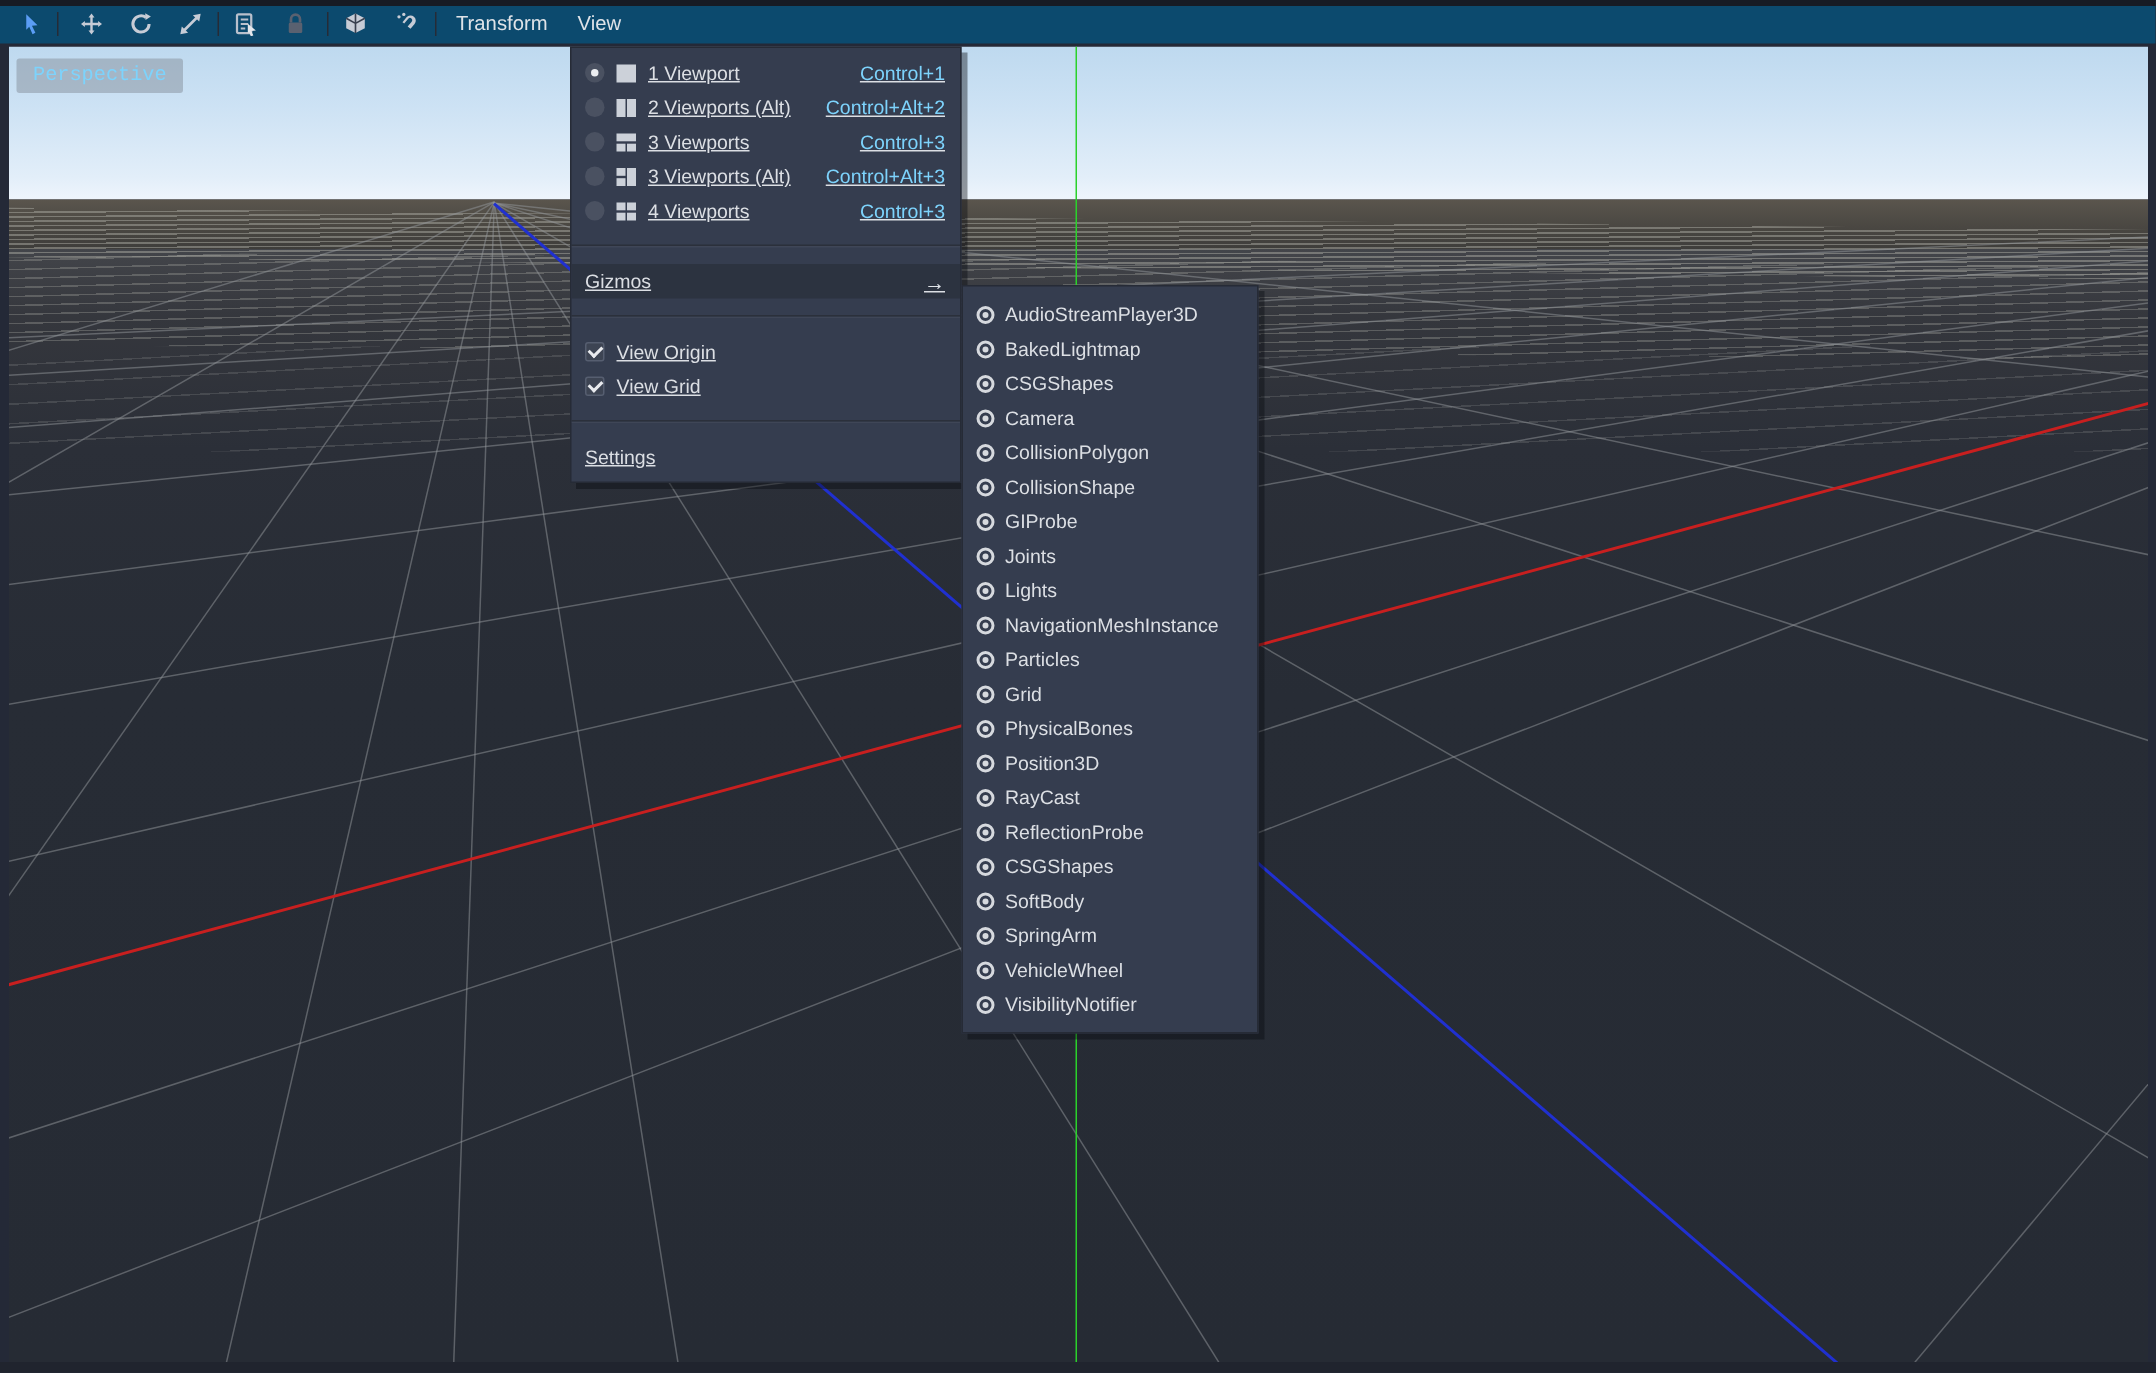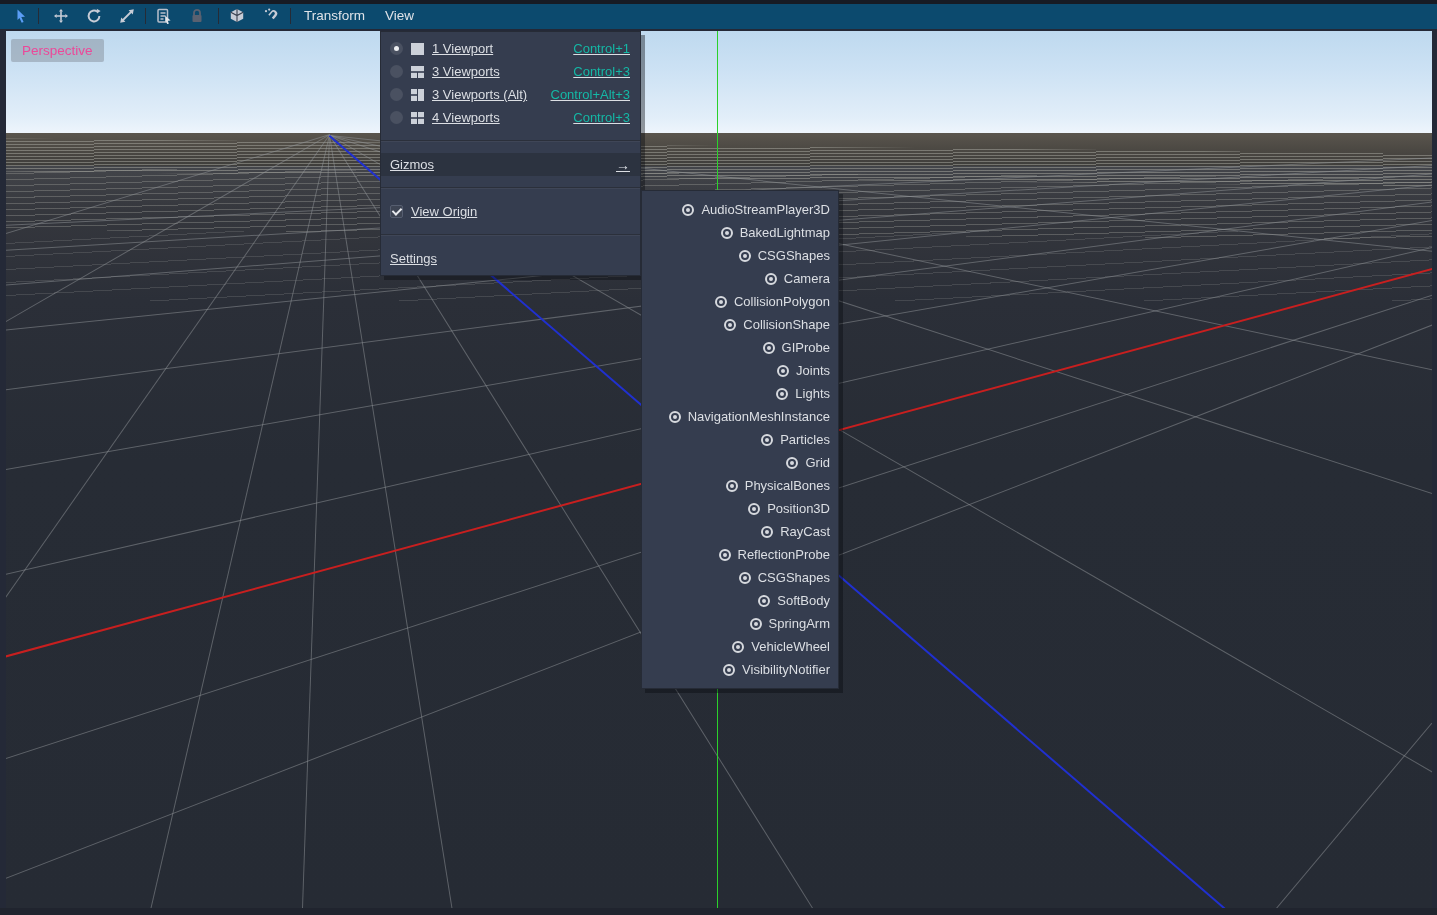--- a/index.html
+++ b/index.html
@@ -33,44 +33,44 @@
     background:repeating-linear-gradient(178deg,rgba(152,153,148,.4) 0 1px,transparent 1px 6px);}
   .moire-c{position:absolute;left:-20px;top:200px;width:1480px;height:70px;
     background:repeating-linear-gradient(177deg,rgba(140,142,142,.26) 0 1px,transparent 1px 13px);}
   .gline{position:absolute;height:1px;background:rgba(148,151,156,.5);transform-origin:0 0;}
   .axis{position:absolute;transform-origin:0 0;}
   .axis-x{left:-6px;top:626px;width:2300px;height:1.6px;background:var(--axis-x,#c81f1f);transform:rotate(-15.2deg);}
   .axis-z{left:324px;top:104px;width:1500px;height:1.6px;background:var(--axis-z,#2030d0);transform:rotate(40.8deg);}
   .axis-y{left:710.5px;top:0;width:1.8px;height:877px;background:var(--axis-y,#2bd12b);}
   .persp{
     position:absolute;left:5px;top:8px;padding:4px 11px;border-radius:2px;
-    background:rgba(138,150,163,.55);color:#ec4899;font-size:13.5px;cursor:default;
+    background:rgba(138,150,163,.55);color:#7dd3fc;font-size:13.5px;cursor:default;font-family:Liberation Mono, monospace;
   }
   
   .panel{
     position:absolute;background:#353d4f;border:1px solid #262b36;box-sizing:border-box;
     box-shadow:4px 4px 0 rgba(8,10,14,.4);color:#dcdfe4;font-size:13px;z-index:20;
   }
   .view-menu{left:380px;top:31px;width:261px;padding:5px 0;}
   .submenu{left:641px;top:190px;width:198px;padding:7px 0;z-index:21;}
   .mrow{height:23px;display:flex;align-items:center;padding:0 10px 0 9px;cursor:default;box-sizing:border-box;text-decoration:underline;}
   .mrow .lbl{flex:1;white-space:nowrap;}
-  .shortcut{color:#14b8a6;}
+  .shortcut{color:#7dd3fc;}
   .sep{height:0;border-top:1px solid #2b303b;border-bottom:1px solid rgba(255,255,255,.05);margin:11px 0;}
   .radio{width:13px;height:13px;border-radius:50%;background:#4a5161;margin-right:7px;flex:0 0 auto;
     display:flex;align-items:center;justify-content:center;}
   .radio.sel::after{content:"";width:5px;height:5px;border-radius:50%;background:#eceef1;}
   .vp-ico{margin-right:7px;flex:0 0 auto;display:block;}
   .checkbox{width:13px;height:13px;border-radius:2px;background:#3d4453;border:1px solid #565e70;
     margin-right:8px;flex:0 0 auto;position:relative;box-sizing:border-box;}
   .checkbox.checked::after{content:"";position:absolute;left:3px;top:0px;width:4px;height:7px;
     border-right:2px solid #e8eaee;border-bottom:2px solid #e8eaee;transform:rotate(45deg);}
   .hovered{background:#2c3340;}
   .subarrow{color:#dfe3e8;font-size:14px;}
-  .sub-item{height:23px;display:flex;align-items:center;padding:0 8px 0 9px;cursor:default;justify-content:flex-end;}
+  .sub-item{height:23px;display:flex;align-items:center;padding:0 8px 0 9px;cursor:default;}
   .vis-icon{width:12px;height:12px;border-radius:50%;border:2px solid #d6d9de;box-sizing:border-box;
     margin-right:7px;flex:0 0 auto;display:flex;align-items:center;justify-content:center;}
   .vis-icon::after{content:"";width:4px;height:4px;border-radius:50%;background:#d6d9de;}
 </style>
 </head>
 <body>
 
 <div class="topstrip"></div>
 <div class="toolbar">
   <div class="tb-icon" style="left:12px">
@@ -180,20 +180,29 @@
     <span class="radio sel"></span>
     <svg class="vp-ico" width="15" height="14" viewBox="0 0 15 14">
         <rect x="1" y="1" width="13" height="12" fill="#ccd1d9"></rect>
       </svg>
     <span class="lbl">1 Viewport</span>
     <span class="shortcut">Control+1</span>
   </div>
   <div class="mrow opt-row">
     <span class="radio"></span>
     <svg class="vp-ico" width="15" height="14" viewBox="0 0 15 14">
+        <rect x="1" y="1" width="6" height="12" fill="#ccd1d9"></rect>
+        <rect x="8" y="1" width="6" height="12" fill="#ccd1d9"></rect>
+      </svg>
+    <span class="lbl">2 Viewports (Alt)</span>
+    <span class="shortcut">Control+Alt+2</span>
+  </div>
+  <div class="mrow opt-row">
+    <span class="radio"></span>
+    <svg class="vp-ico" width="15" height="14" viewBox="0 0 15 14">
         <rect x="1" y="1" width="13" height="5.2" fill="#ccd1d9"></rect>
         <rect x="1" y="7.8" width="6" height="5.2" fill="#ccd1d9"></rect>
         <rect x="8" y="7.8" width="6" height="5.2" fill="#ccd1d9"></rect>
       </svg>
     <span class="lbl">3 Viewports</span>
     <span class="shortcut">Control+3</span>
   </div>
   <div class="mrow opt-row">
     <span class="radio"></span>
     <svg class="vp-ico" width="15" height="14" viewBox="0 0 15 14">
@@ -218,20 +227,24 @@
   <div class="sep"></div>
   <div class="mrow hovered">
     <span class="lbl">Gizmos</span>
     <span class="subarrow">→</span>
   </div>
   <div class="sep"></div>
   <div class="mrow toggle-row">
     <span class="checkbox checked"></span>
     <span class="lbl">View Origin</span>
   </div>
+  <div class="mrow toggle-row">
+    <span class="checkbox checked"></span>
+    <span class="lbl">View Grid</span>
+  </div>
   <div class="sep"></div>
   <div class="mrow">
     <span class="lbl">Settings</span>
   </div>
 </div>
 
 <div class="panel submenu">
   <div id="gizmo-list">
       <div class="sub-item">
         <span class="vis-icon"></span>

